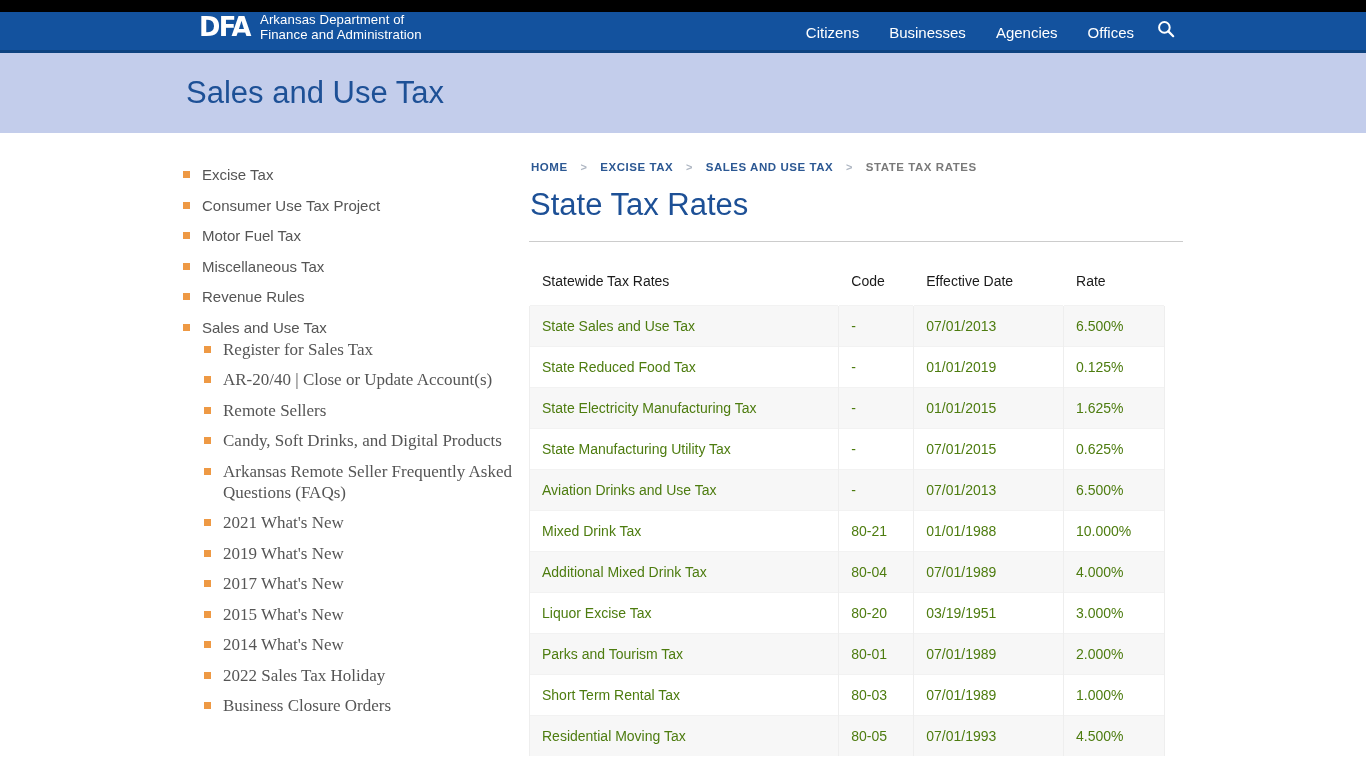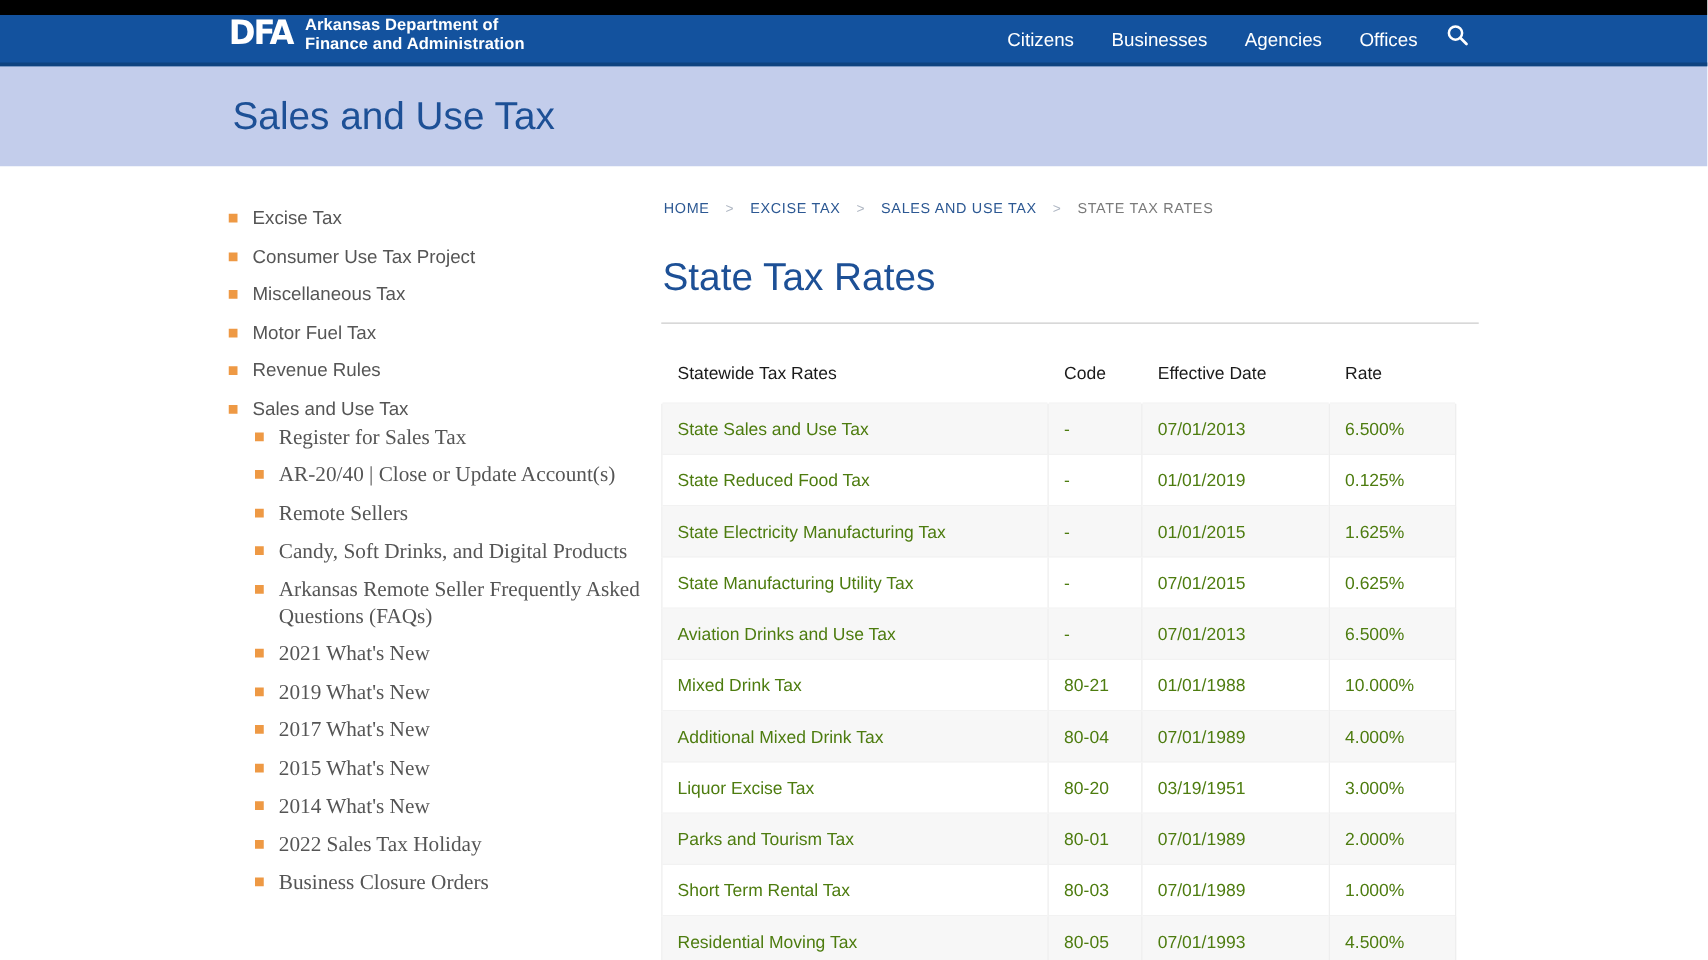--- a/index.html
+++ b/index.html
@@ -28,21 +28,21 @@
     width: 100%;
   }
   .header-inner {
     width: 1000px;
     margin: 0 auto;
     height: 100%;
     position: relative;
   }
   .logo {
     position: absolute;
-    left: 0px;
+    left: 16px;
     top: 1px;
     display: flex;
     align-items: center;
     height: 28px;
     text-decoration: none;
   }
   .logo-mark {
     position: relative;
     height: 30px;
     display: flex;
@@ -57,21 +57,21 @@
     line-height: 28px;
     font-stretch: condensed;
     transform: scaleX(1.06);
     transform-origin: left center;
   }
   .logo-words {
     margin-left: 13px;
     color: #ffffff;
     font-size: 13.2px;
     line-height: 15px;
-    font-weight: 700;
+    font-weight: 400;
     letter-spacing: 0.1px;
     white-space: nowrap;
   }
 
   .topnav {
     position: absolute;
     right: 0px;
     top: 0;
     height: 41px;
     display: flex;
@@ -161,22 +161,23 @@
     height: 7px;
     background: #ee9944;
   }
 
   
   .breadcrumb {
     font-size: 11.5px;
     letter-spacing: 0.55px;
     color: #7a7a7a;
     padding-left: 2px;
-    margin-bottom: 31px;
+    margin-bottom: 14px;
     white-space: nowrap;
+    font-weight: bold;
   }
   .breadcrumb a {
     color: #2c5893;
     text-decoration: none;
   }
   .breadcrumb .sep {
     color: #aeb6c2;
     padding: 0 9px;
     font-size: 11px;
   }
@@ -279,24 +280,24 @@
 
   <aside class="sidebar">
     <ul class="nav">
       <li>
         <a class="navlink" href="#">Excise Tax</a>
       </li>
       <li>
         <a class="navlink" href="#">Consumer Use Tax Project</a>
       </li>
       <li>
+        <a class="navlink" href="#">Motor Fuel Tax</a>
+      </li>
+      <li>
         <a class="navlink" href="#">Miscellaneous Tax</a>
-      </li>
-      <li>
-        <a class="navlink" href="#">Motor Fuel Tax</a>
       </li>
       <li>
         <a class="navlink" href="#">Revenue Rules</a>
       </li>
       <li>
         <a class="navlink" href="#">Sales and Use Tax</a>
 
         <ul class="subnav">
           <li>
             <a class="navlink" href="#">Register for Sales Tax</a>

